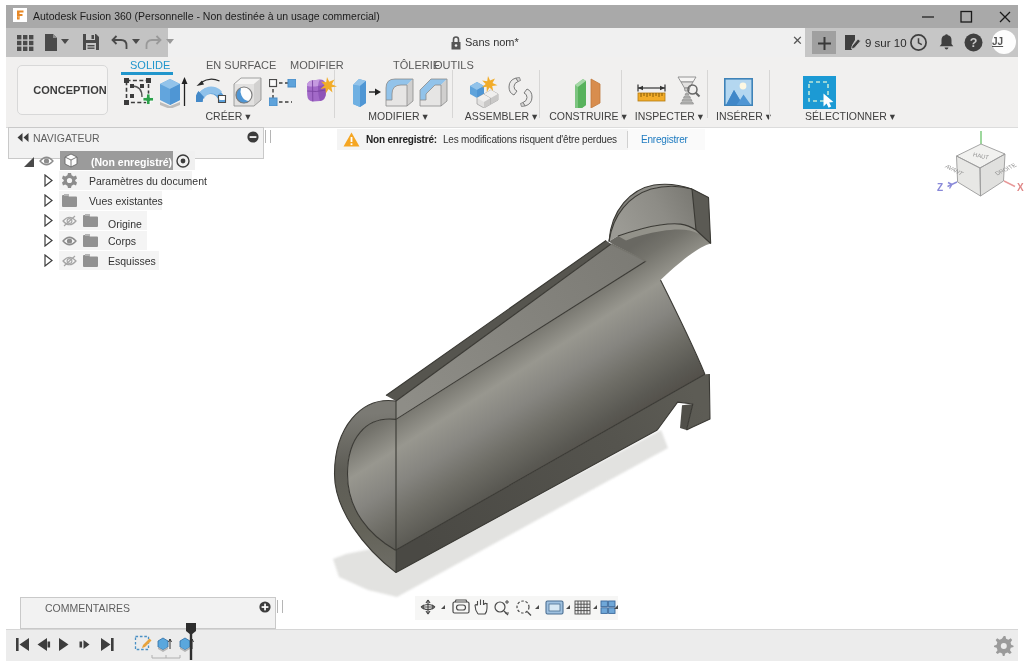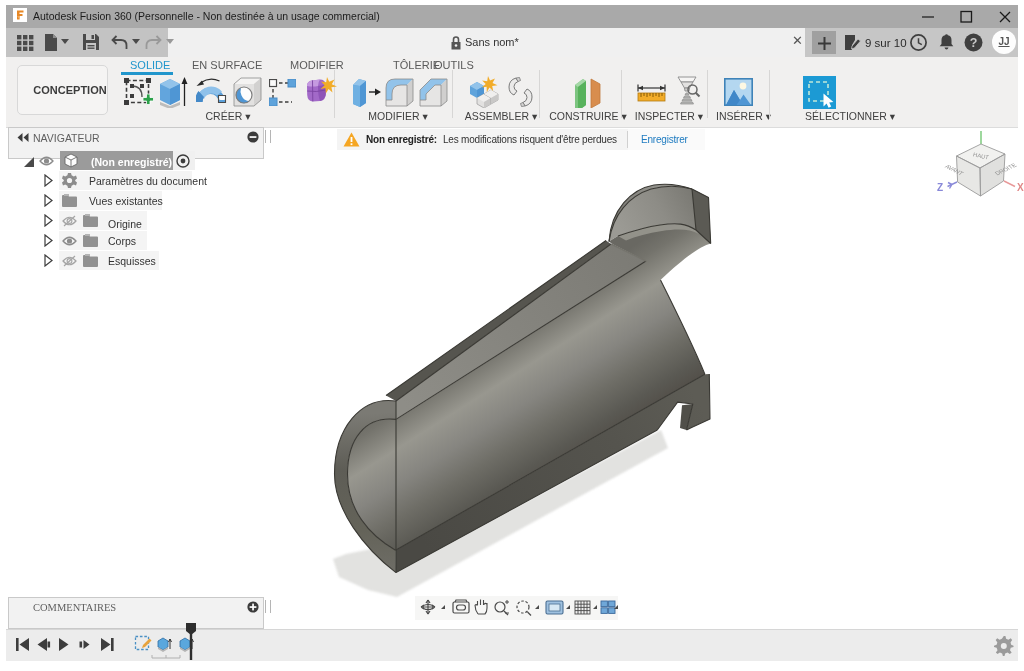--- a/index.html
+++ b/index.html
@@ -117,27 +117,27 @@
       <path d="M8.5 4.2 L8.5 8.8 L11.8 10.6" stroke="#3f3f3f" stroke-width="1.5" fill="none"></path>
     </svg>
     <svg style="position:absolute;left:932px;top:5px;" width="17" height="18" viewBox="0 0 17 18">
       <path d="M8.5 1.2 Q9.8 1.2 9.9 2.3 Q13.5 3 13.5 7 L13.5 11 L15.3 13.3 L1.7 13.3 L3.5 11 L3.5 7 Q3.5 3 7.1 2.3 Q7.2 1.2 8.5 1.2 Z" fill="#3f3f3f"></path>
       <path d="M6.5 14.5 Q7 16.5 8.5 16.5 Q10 16.5 10.5 14.5 Z" fill="#3f3f3f"></path>
     </svg>
     <svg style="position:absolute;left:958px;top:5px;" width="19" height="19" viewBox="0 0 19 19">
       <circle cx="9.5" cy="9.5" r="9" fill="#3f3f3f"></circle>
       <text x="9.5" y="14" text-anchor="middle" font-family="Liberation Sans" font-size="12.5" font-weight="bold" fill="#c9c9c9">?</text>
     </svg>
-    <div style="position:absolute;left:986px;top:2px;width:24px;height:24px;border-radius:50%;background:#fdfdfd;text-align:center;line-height:24px;font-size:10px;font-weight:bold;color:#555;text-decoration:underline;">JJ</div>
+    <div style="position:absolute;left:986px;top:2px;width:24px;height:24px;border-radius:50%;background:#fdfdfd;line-height:24px;font-size:10px;font-weight:bold;color:#555;text-decoration:underline;">JJ</div>
   </div>
   <div id="ribbon">
     <div id="concbtn">CONCEPTION ▾</div>
     <div class="rtab" style="left:124px; color:#2196cc;">SOLIDE</div>
     <div style="position:absolute; left:115px; top:15px; width:52px; height:3px; background:#2196cc;"></div>
-    <div class="rtab" style="left:186px;">EN SURFACE</div>
+    <div class="rtab" style="left:200px;">EN SURFACE</div>
     <div class="rtab" style="left:284px;">MODIFIER</div>
     <div class="rtab" style="left:366px;margin-left:21px;">TÔLERIE</div>
     <div class="rtab" style="left:428px;">OUTILS</div>
     <div class="rlabel" style="left:187px; width:70px;">CRÉER ▾</div>
     <div class="rlabel" style="left:352px; width:80px;">MODIFIER ▾</div>
     <div class="rlabel" style="left:450px; width:90px;">ASSEMBLER ▾</div>
     <div class="rlabel" style="left:527px; width:110px;">CONSTRUIRE ▾</div>
     <div class="rlabel" style="left:618px; width:90px;">INSPECTER ▾</div>
     <div class="rlabel" style="left:700px; width:75px;">INSÉRER ▾</div>
     <div class="rlabel" style="left:755px; width:122px;margin-left:28px;">SÉLECTIONNER ▾</div>
@@ -323,21 +323,21 @@
       <svg style="position:absolute;left:8px;top:5px;" width="13" height="9" viewBox="0 0 13 9">
           <path d="M5.5 0 L5.5 9 L0.5 4.5 Z M11.5 0 L11.5 9 L6.5 4.5 Z" fill="#3c3c3c"></path>
         </svg>
       <span style="position:absolute;left:24px;top:4px;">NAVIGATEUR</span>
       <svg style="position:absolute;left:238px;top:3px;" width="12" height="12" viewBox="0 0 12 12">
           <circle cx="6" cy="6" r="5.6" fill="#3c3c3c"></circle>
           <rect x="2.6" y="5.2" width="6.8" height="1.7" fill="#fff"></rect>
         </svg>
       <div style="position:absolute;left:256px;top:2px;width:6px;height:13px;border-left:1.5px solid #b5b5b5;border-right:1.5px solid #b5b5b5;"></div>
     </div>
-    <div class="panelhead" style="left:2px; top:469px;font-family:Liberation Serif, serif;">
+    <div class="panelhead" style="left:14px; top:469px;">
       <span style="position:absolute;left:24px;top:4px;">COMMENTAIRES</span>
       <svg style="position:absolute;left:238px;top:3px;" width="12" height="12" viewBox="0 0 12 12">
           <circle cx="6" cy="6" r="5.6" fill="#3c3c3c"></circle>
           <rect x="2.6" y="5.2" width="6.8" height="1.7" fill="#fff"></rect>
           <rect x="5.2" y="2.6" width="1.7" height="6.8" fill="#fff"></rect>
         </svg>
       <div style="position:absolute;left:256px;top:2px;width:6px;height:13px;border-left:1.5px solid #b5b5b5;border-right:1.5px solid #b5b5b5;"></div>
     </div>
 
     <svg id="scene" style="position:absolute;left:0;top:0;" width="1012" height="501" viewBox="0 0 1012 501">

